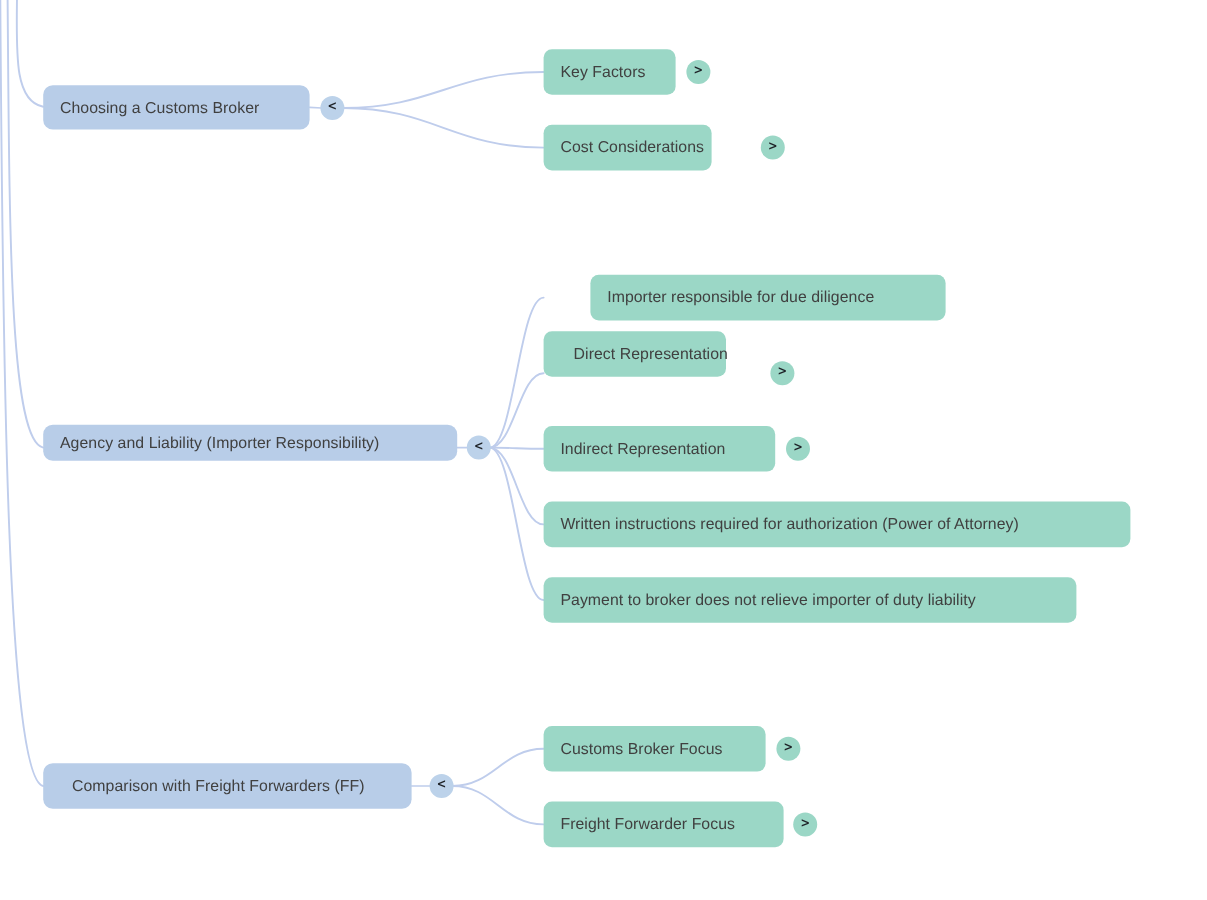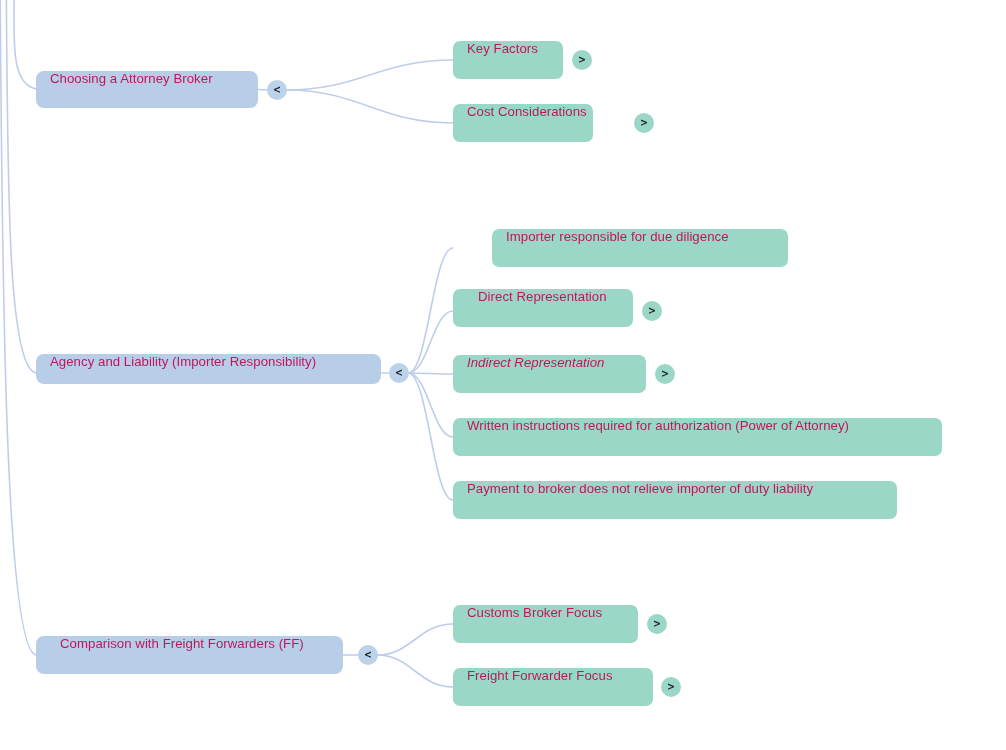--- a/index.html
+++ b/index.html
@@ -33,25 +33,25 @@
     stroke-width: 1.6;
     stroke-linecap: round;
   }
   .edge.thin {
     stroke-width: 1.3;
   }
   .node {
     position: absolute;
     box-sizing: border-box;
     display: flex;
-    align-items: flex-start;
+    align-items: center;
     border-radius: 7px;
     font-size: 13.2px;
     line-height: 1.2;
-    color: #be185d;
+    color: #404040;
     white-space: nowrap;
     padding: 0 14px;
     letter-spacing: 0.05px;
   }
   .node.parent {
     background: #b8cde8;
     border-radius: 8px;
   }
   .node.child {
     background: #9bd7c6;
@@ -99,21 +99,21 @@
       <path class="edge" d="M 408 373 C 428.25 373, 432.75 248, 453 248"></path>
       <path class="edge" d="M 408 373 C 428.25 373, 432.75 311, 453 311"></path>
       <path class="edge" d="M 408 373 C 428.25 373, 432.75 374, 453 374"></path>
       <path class="edge" d="M 408 373 C 428.25 373, 432.75 437, 453 437"></path>
       <path class="edge" d="M 408 373 C 428.25 373, 432.75 500, 453 500"></path>
       <path class="edge thin" d="M 343 655 L 359 655"></path>
       <path class="edge" d="M 377 655 C 411.2 655, 418.8 624, 453 624"></path>
       <path class="edge" d="M 377 655 C 411.2 655, 418.8 687, 453 687"></path>
     </svg>
 <div class="node parent" style="left: 36px; top: 71px; width: 222px; height: 37px;">
-      <span class="node-label">Choosing a Attorney Broker</span>
+      <span class="node-label">Choosing a Customs Broker</span>
     </div>
     <div class="node child" style="left: 453px; top: 41px; width: 110px; height: 38px;">
       <span class="node-label">Key Factors</span>
     </div>
     <div class="toggle green" style="left: 572px; top: 50px;">
       <span class="glyph">&gt;</span>
     </div>
     <div class="node child" style="left: 453px; top: 104px; width: 140px; height: 38px;">
       <span class="node-label">Cost Considerations</span>
     </div>
@@ -122,27 +122,27 @@
     </div>
     <div class="toggle blue" style="left: 267px; top: 80px;">
       <span class="glyph">&lt;</span>
     </div>
     <div class="node parent" style="left: 36px; top: 354px; width: 345px; height: 30px;">
       <span class="node-label">Agency and Liability (Importer Responsibility)</span>
     </div>
     <div class="node child" style="left: 453px; top: 229px; width: 296px; height: 38px; margin-left: 39px;">
       <span class="node-label">Importer responsible for due diligence</span>
     </div>
-    <div class="node child" style="left: 453px; top: 289px; width: 180px; height: 38px; padding-left: 25px;">
+    <div class="node child" style="left: 453px; top: 276px; width: 152px; height: 38px; padding-left: 25px;">
       <span class="node-label">Direct Representation</span>
     </div>
     <div class="toggle green" style="left: 642px; top: 301px;">
       <span class="glyph">&gt;</span>
     </div>
-    <div class="node child" style="left: 453px; top: 355px; width: 193px; height: 38px; font-style: italic;">
+    <div class="node child" style="left: 453px; top: 355px; width: 193px; height: 38px;">
       <span class="node-label">Indirect Representation</span>
     </div>
     <div class="toggle green" style="left: 655px; top: 364px;">
       <span class="glyph">&gt;</span>
     </div>
     <div class="node child" style="left: 453px; top: 418px; width: 489px; height: 38px;">
       <span class="node-label">Written instructions required for authorization (Power of Attorney)</span>
     </div>
     <div class="node child" style="left: 453px; top: 481px; width: 444px; height: 38px;">
       <span class="node-label">Payment to broker does not relieve importer of duty liability</span>

